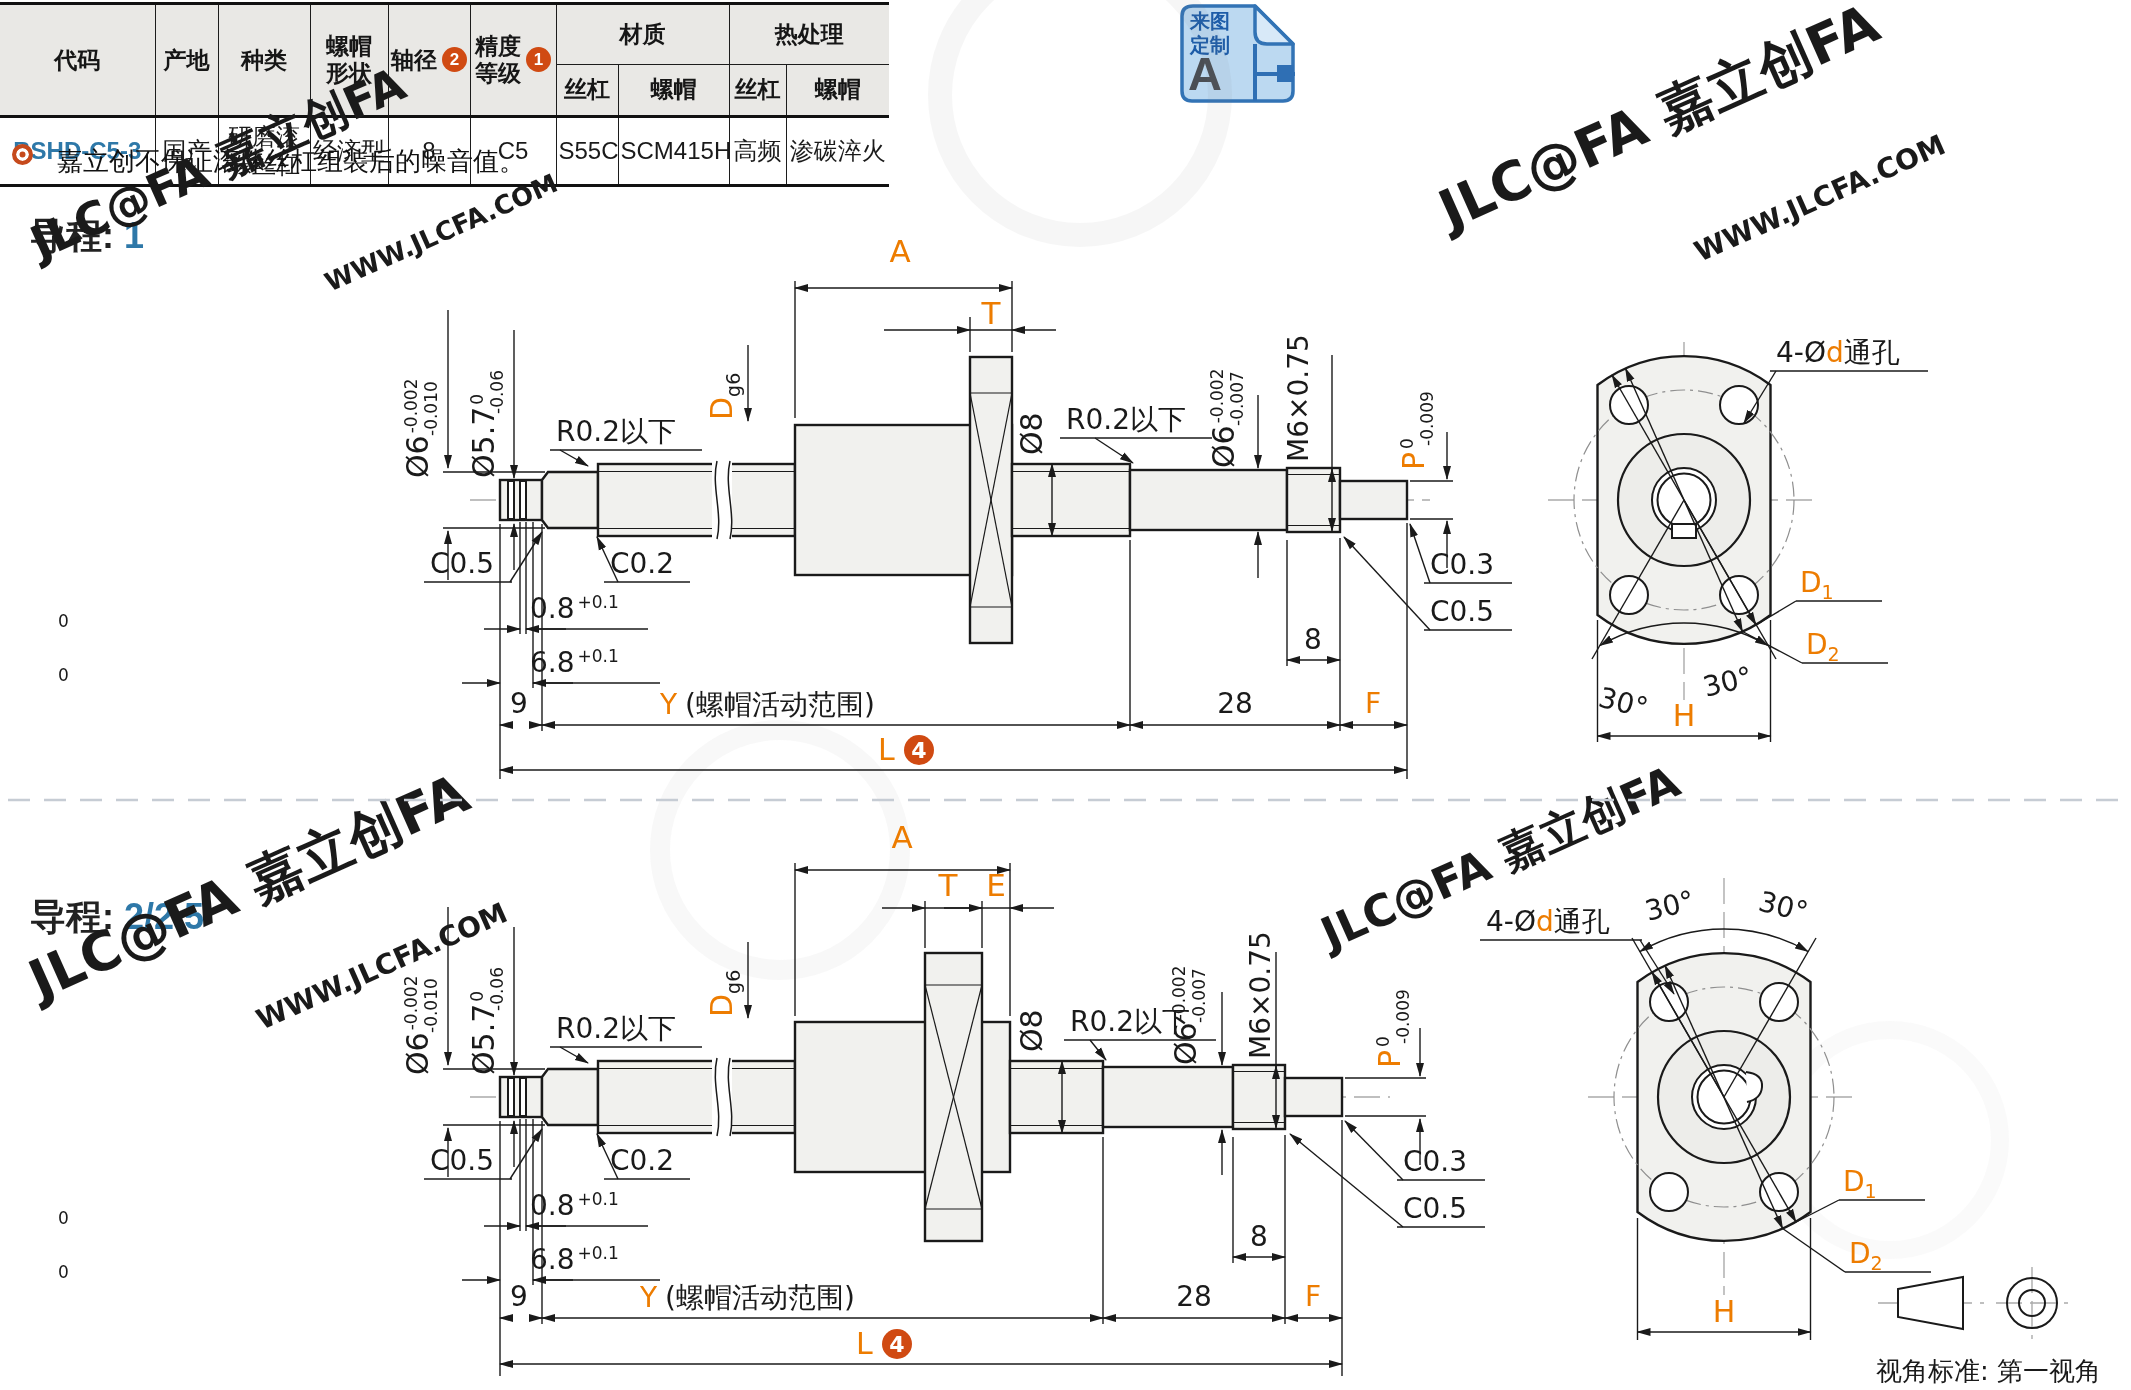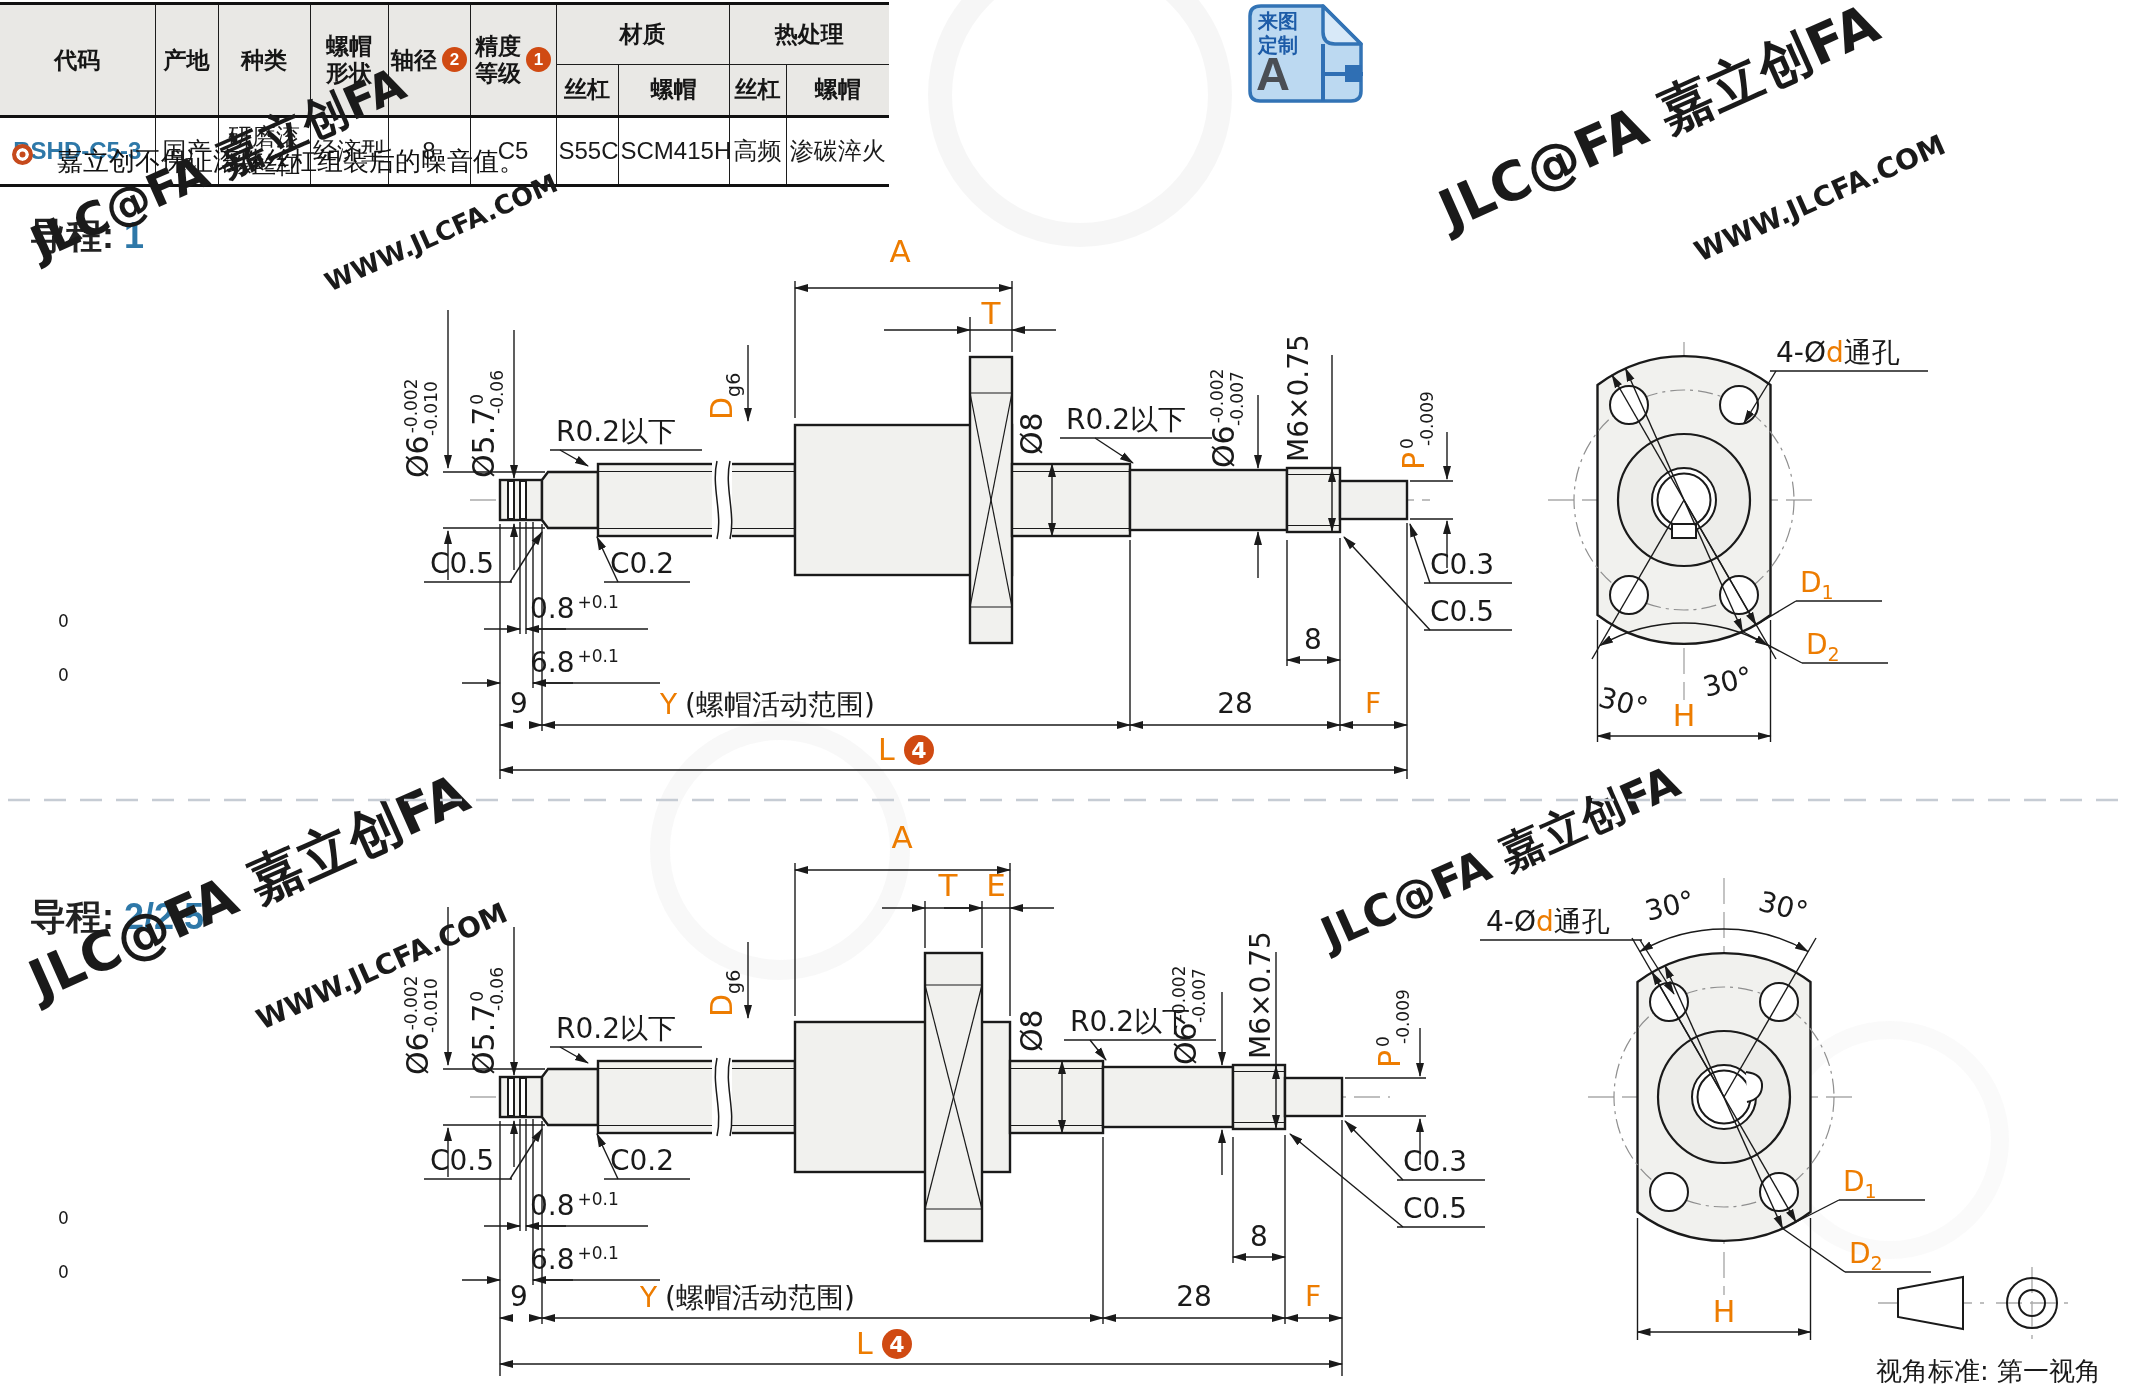--- a/index.html
+++ b/index.html
@@ -20,21 +20,21 @@
   .nbadge{display:inline-flex;width:25px;height:25px;border-radius:50%;background:#D04A12;color:#fff;
           font-size:17px;font-weight:700;align-items:center;justify-content:center;flex:0 0 auto}
   
   .note{position:absolute;left:12px;display:flex;gap:24px}
   .blt{width:13px;height:13px;border-radius:50%;background:#C64A1C;border:4px solid #C64A1C;
        box-shadow:inset 0 0 0 3.5px #fff;flex:0 0 auto}
   .ntx{font-size:26px;color:#111}
   .lead{position:absolute;left:30px;font-size:36px;font-weight:700;color:#222}
   .lv{color:#2E78A8;margin-left:10px}
   
-  .cust{position:absolute;left:1247px;top:4px;width:118px;height:82px}
+  .cust{position:absolute;left:1179px;top:4px;width:118px;height:82px}
   .cust svg{position:absolute;left:0;top:0}
   .cust-t{position:absolute;left:11px;top:5px;font-size:20px;font-weight:700;color:#1D5CA8;line-height:24px}
   .cust-a{position:absolute;left:9px;top:42px;font-size:47px;font-weight:800;color:#4A4E54}
   
   #draw{position:absolute;left:0;top:0}
   svg text{font-family:"DejaVu Sans","Liberation Sans",sans-serif;fill:#1a1a1a}
   .t17{font-size:17px}.t19{font-size:19px}.t22{font-size:22px}.t26{font-size:26px}
   .t28{font-size:28px}.t30{font-size:30px}.t31{font-size:31px}
   .org{fill:#ED7C00}.wht{fill:#fff;font-weight:700}.mid{text-anchor:middle}
   .pl{fill:#f1f1ee;stroke:#1a1a1a;stroke-width:2.4}

